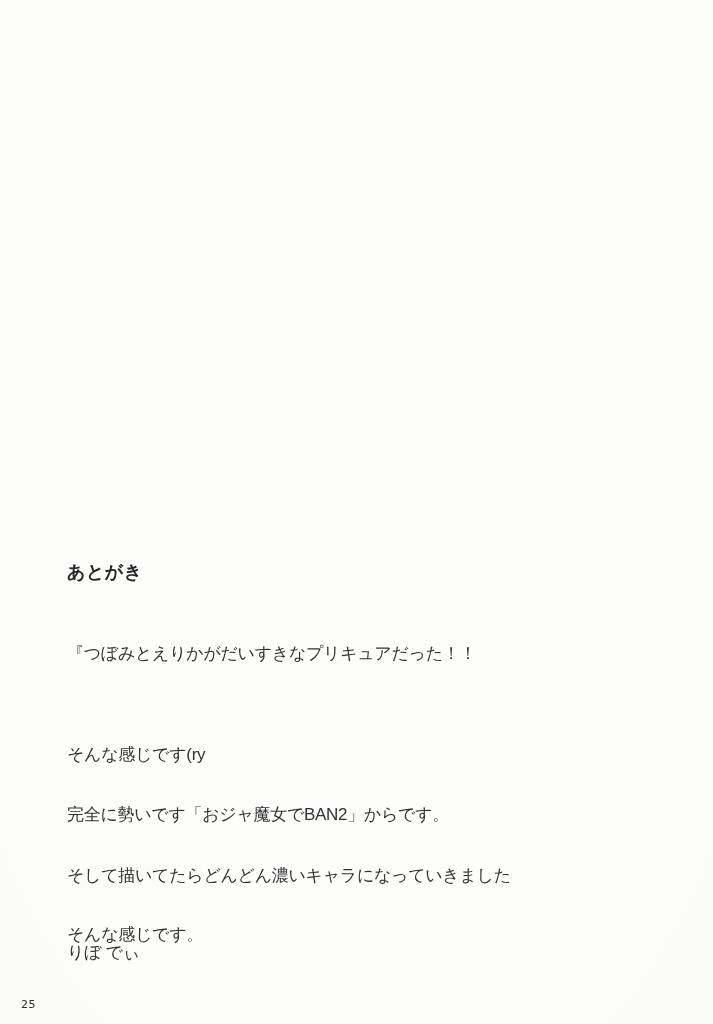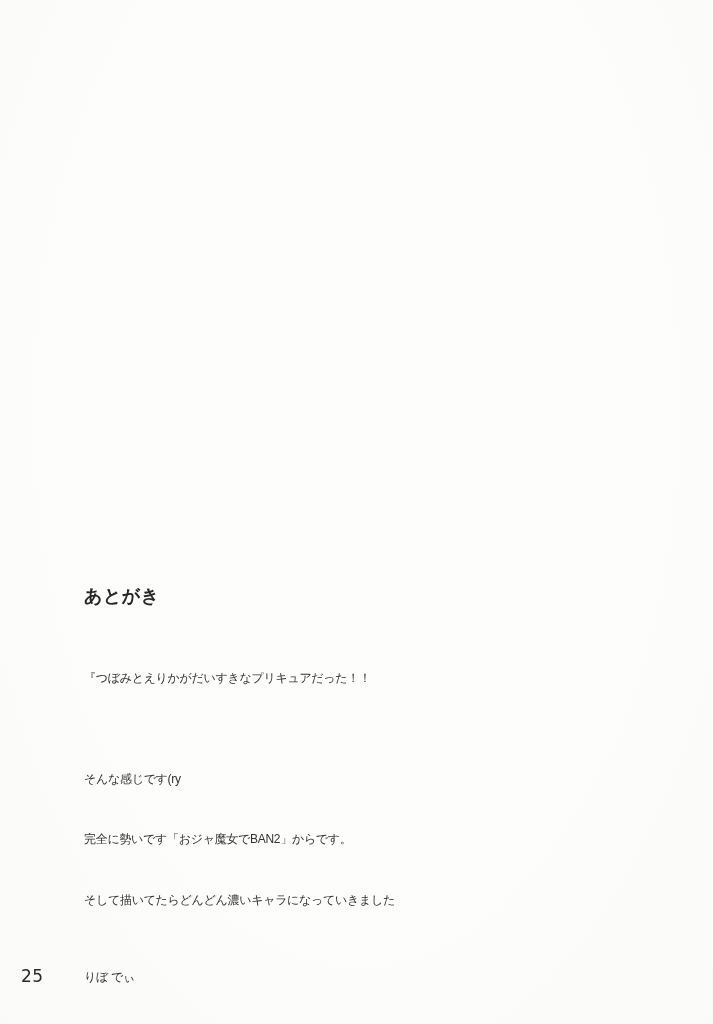--- a/index.html
+++ b/index.html
@@ -11,47 +11,46 @@
     position: relative;
     width: 713px;
     height: 1024px;
     background: radial-gradient(ellipse at 50% 40%, #fdfdfc 60%, #fafaf8 100%);
     overflow: hidden;
     font-family: "Liberation Sans", "DejaVu Sans", sans-serif;
     color: #2e2e2e;
   }
   .block {
     position: absolute;
-    left: 84px;
+    left: 67px;
     white-space: pre;
-    margin-top: 24px;
   }
   .heading {
     top: 560px;
     font-size: 18px;
     font-weight: 700;
     letter-spacing: 0.5px;
     color: #262626;
   }
   .bodytext {
-    font-size: 12px;
+    font-size: 17px;
     line-height: 20.3px;
     letter-spacing: -0.3px;
     color: #323232;
   }
   .quote    { top: 603px; }
   .status   { top: 664px; }
   .main     { top: 704px; }
   .closing  { top: 884px; }
   .signature{ top: 943px; }
   .page-number {
     position: absolute;
     left: 21px;
-    top: 966px;
-    font-size: 17px;
+    top: 998px;
+    font-size: 11px;
     letter-spacing: 0.5px;
     color: #2a2a2a;
     font-family: "DejaVu Sans", "Liberation Sans", sans-serif;
   }
   .line { min-height: 20.3px; }
 </style>
 </head>
 <body>
 
 <div class="page">
@@ -66,19 +65,20 @@
   <div class="block bodytext main">
     <div class="line">そんな感じです(ry</div>
     <div class="line">完全に勢いです「おジャ魔女でBAN2」からです。</div>
     <div class="line">そして描いてたらどんどん濃いキャラになっていきました</div>
     
     
     
   </div>
 
   <div class="block bodytext closing">
+    <div class="line">そんな感じです。</div>
   </div>
 
   <div class="block bodytext signature">りぼ でぃ</div>
 
   <div class="page-number">25</div>
 
 </div>
 
 </body></html>

